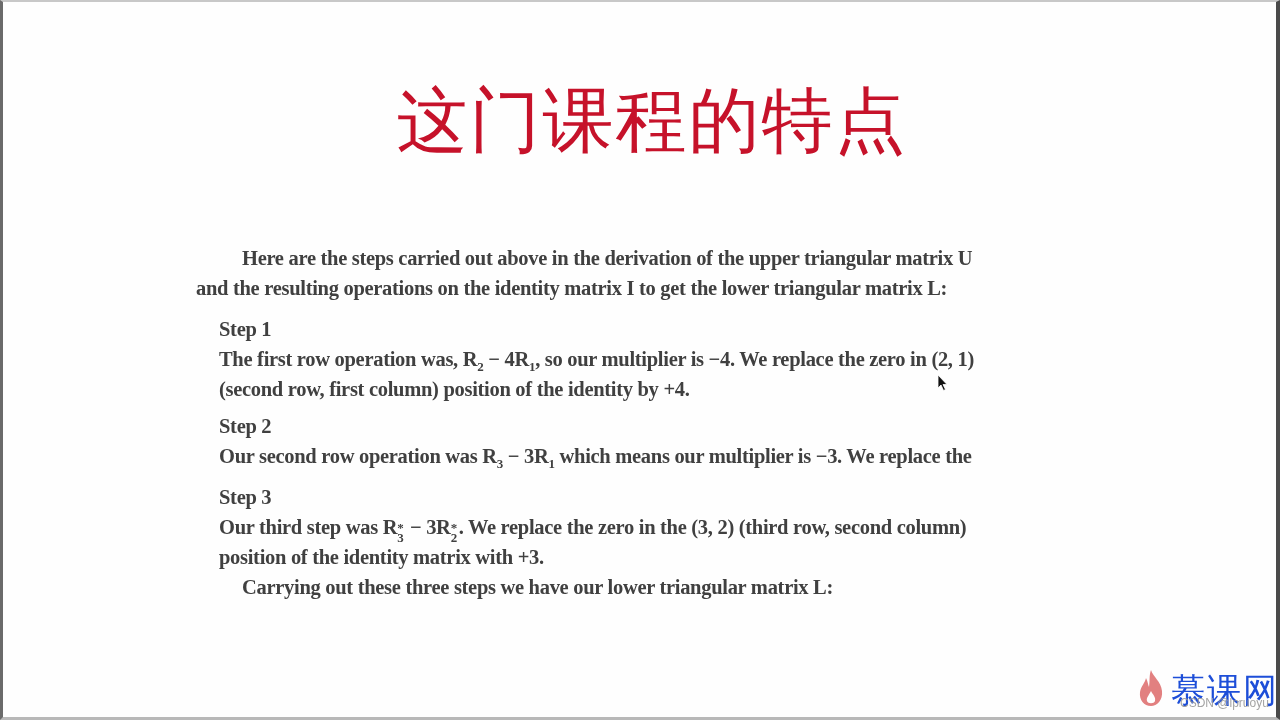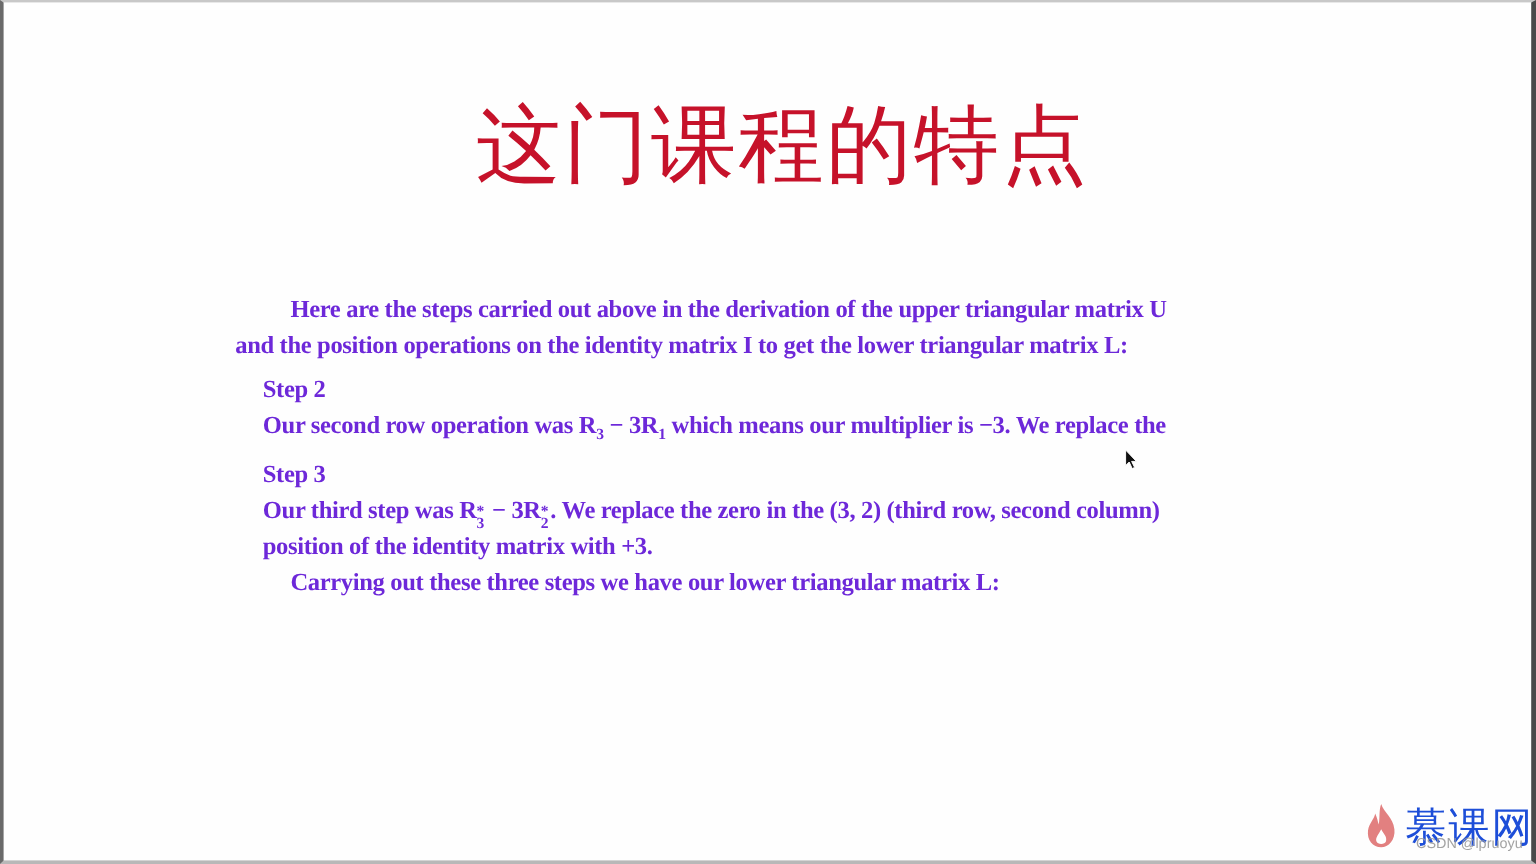--- a/index.html
+++ b/index.html
@@ -19,21 +19,21 @@
     }
     .slide-title {
       position: absolute; left: 12px; width: 1280px; top: 80px;
       text-align: center;
       font-family: "DejaVu Sans", "Liberation Sans", sans-serif;
       font-size: 71px; line-height: 82px; color: #c6122a;
       letter-spacing: 2px;
     }
     .doc {
       position: absolute; left: 219px; top: 243px; width: 840px;
-      color: #6d28d9;
+      color: #404040;
       font-family: "Liberation Serif", "DejaVu Serif", serif;
       font-weight: bold;
       font-size: 20.5px; line-height: 30px;
       letter-spacing: -0.3px;
     }
     .para { margin: 0; }
     .indent { text-indent: 23px; }
     .step-head { margin-top: 11px; }
     sub, sup { font-size: 13px; line-height: 0; }
     .cursor {
@@ -56,23 +56,28 @@
 </head>
 <body>
 
 <div class="frame"></div>
 
 <div class="slide-title">这门课程的特点</div>
 
 <div class="doc">
   <p class="para indent">
     <span>Here are the steps carried out above in the derivation of the upper triangular matrix U</span><br>
-    <span style="margin-left:-23px">and the position operations on the identity matrix I to get the lower triangular matrix L:</span>
+    <span style="margin-left:-23px">and the resulting operations on the identity matrix I to get the lower triangular matrix L:</span>
   </p>
 
+  <div class="step-head">Step 1</div>
+  <p class="para">
+    <span>The first row operation was, R</span><sub>2</sub><span> − 4R</span><sub>1</sub><span>, so our multiplier is −4. We replace the zero in (2, 1)</span><br>
+    <span>(second row, first column) position of the identity by +4.</span>
+  </p>
 
   <div class="step-head" style="margin-top:7px">Step 2</div>
   <p class="para">
     <span>Our second row operation was R</span><sub>3</sub><span> − 3R</span><sub>1</sub><span> which means our multiplier is −3. We replace the</span><br>
   </p>
 
   <div class="step-head" style="">Step 3</div>
   <p class="para">
     <span>Our third step was R</span><span style="display:inline-block;position:relative;width:8px;"><sup style="position:absolute;left:0;top:-6px;">*</sup><sub style="position:absolute;left:0;top:4px;">3</sub></span><span> − 3R</span><span style="display:inline-block;position:relative;width:8px;"><sup style="position:absolute;left:0;top:-6px;">*</sup><sub style="position:absolute;left:0;top:4px;">2</sub></span><span>. We replace the zero in the (3, 2) (third row, second column)</span><br>
     <span>position of the identity matrix with +3.</span>

